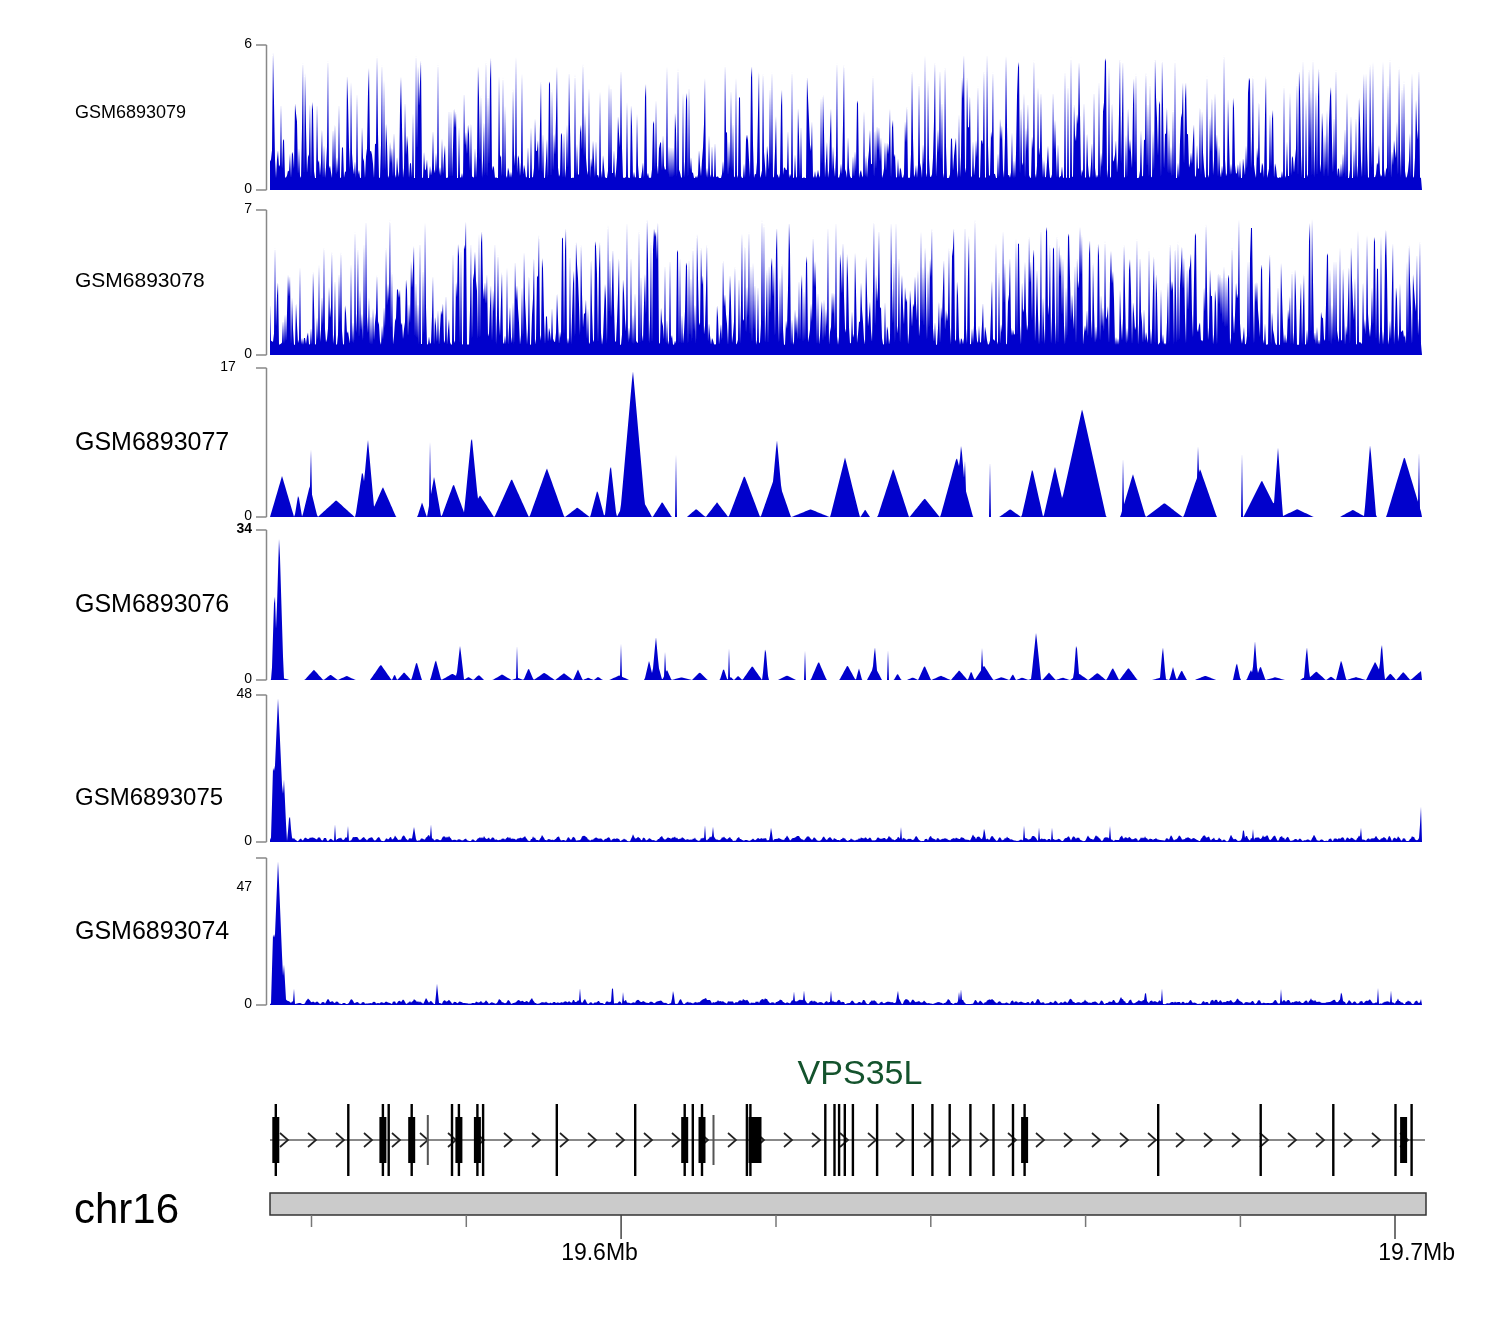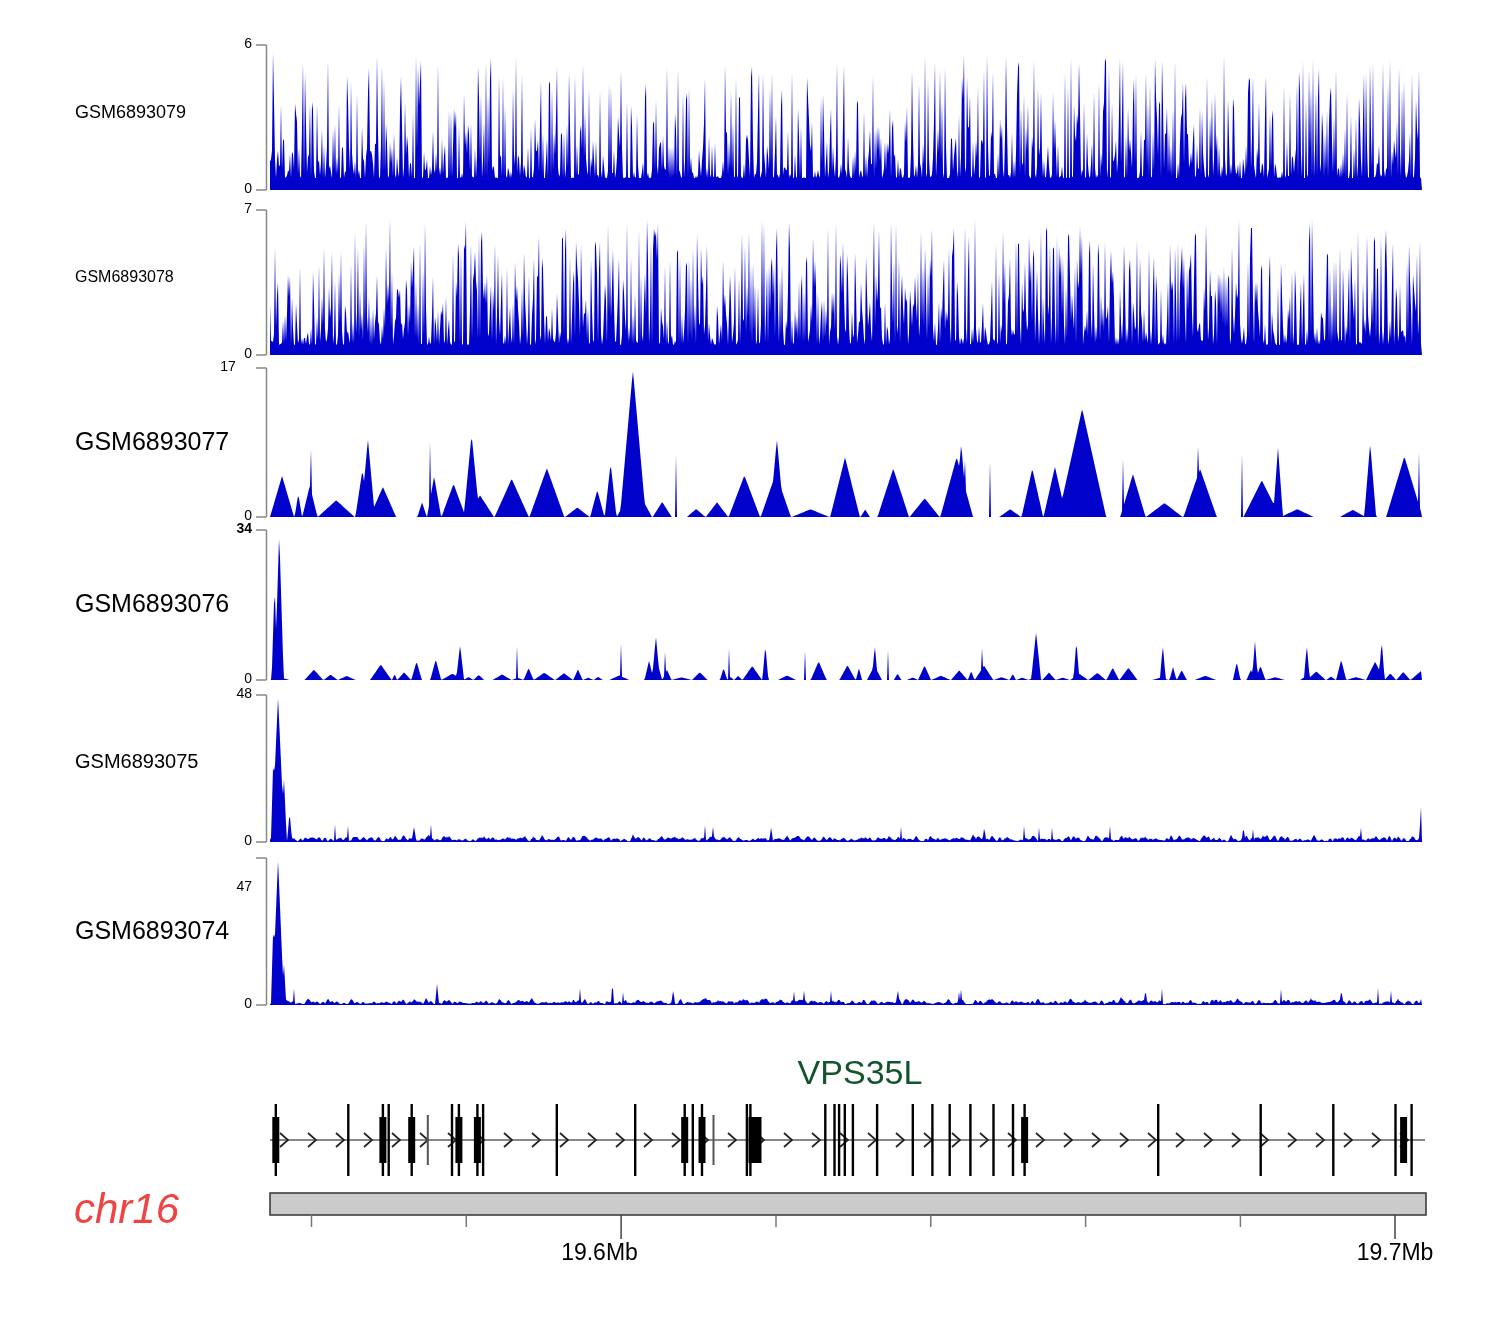--- a/index.html
+++ b/index.html
@@ -2,21 +2,21 @@
 <html><head>
 <meta charset="utf-8">
 <style>
   html,body{margin:0;padding:0;background:#ffffff;}
   #app{position:relative;width:1500px;height:1320px;background:#ffffff;
        font-family:"Liberation Sans",sans-serif;overflow:hidden;}
   #plot{position:absolute;left:0;top:0;}
   .lbl{position:absolute;color:#000;white-space:nowrap;line-height:1.1;}
   #gene-name{position:absolute;left:860px;top:1054px;transform:translateX(-50%);
              font-size:34px;color:#14532d;white-space:nowrap;}
-  #chr-label{position:absolute;left:74px;top:1186px;font-size:42px;color:#ef4444;white-space:nowrap;font-style:italic;}
+  #chr-label{position:absolute;left:74px;top:1186px;font-size:42px;color:#000000;white-space:nowrap;}
 </style>
 </head>
 <body>
 
 <div id="app">
   <svg id="plot" width="1500" height="1320">
       <path d="M266.5 45 V 190 M256 45 H 266.5 M256 190 H 266.5" stroke="#888888" stroke-width="1.5" fill="none"></path>
       <path d="M270 190L270 161.5L271 159.6L272 150.2L273 52.2L274 101.8L275 158.8L276 178.0L277 159.6L278 150.3L279 166.8L280 164.4L281 103.7L282 168.9L283 140.8L284 138.9L285 177.6L286 177.4L287 175.5L288 170.4L289 171.4L290 153.6L291 177.8L292 151.7L293 154.3L294 169.0L295 103.5L296 113.3L297 121.8L298 174.1L299 148.1L300 176.1L301 178.1L302 127.7L303 62.3L304 174.8L305 73.1L306 127.1L307 172.9L308 157.1L309 154.3L310 103.2L311 177.7L312 102.1L313 109.7L314 171.0L315 178.1L316 178.0L317 104.3L318 162.8L319 160.0L320 175.6L321 162.4L322 129.0L323 178.0L324 145.0L325 178.1L326 167.2L327 146.4L328 59.9L329 168.4L330 165.5L331 172.6L332 178.1L333 129.2L334 168.9L335 123.8L336 174.7L337 156.9L338 172.9L339 104.0L340 177.6L341 177.9L342 147.1L343 148.0L344 177.8L345 171.8L346 171.4L347 76.0L348 101.2L349 147.1L350 169.5L351 82.0L352 153.0L353 167.9L354 174.5L355 161.2L356 178.1L357 93.4L358 174.7L359 169.7L360 177.8L361 178.0L362 126.8L363 158.1L364 161.2L365 177.9L366 156.4L367 148.3L368 92.4L369 68.0L370 151.6L371 150.8L372 154.7L373 163.8L374 178.0L375 143.8L376 143.9L377 55.8L378 133.6L379 177.8L380 177.8L381 144.5L382 64.2L383 173.1L384 79.8L385 171.5L386 123.5L387 143.4L388 178.0L389 175.2L390 141.8L391 163.3L392 147.4L393 176.7L394 132.2L395 174.2L396 178.0L397 157.0L398 171.2L399 177.3L400 110.6L401 76.7L402 125.7L403 178.1L404 168.0L405 101.9L406 155.2L407 135.5L408 147.3L409 178.1L410 163.0L411 163.4L412 177.5L413 112.9L414 178.1L415 178.0L416 55.1L417 149.6L418 66.5L419 106.0L420 82.0L421 60.6L422 178.1L423 177.5L424 151.8L425 170.4L426 169.1L427 159.3L428 178.1L429 178.1L430 165.8L431 175.6L432 169.1L433 130.6L434 169.3L435 173.3L436 152.8L437 171.7L438 63.1L439 174.8L440 167.1L441 176.3L442 138.4L443 174.1L444 156.0L445 145.1L446 178.1L447 177.8L448 177.5L449 109.2L450 177.8L451 110.5L452 177.2L453 146.8L454 108.3L455 128.1L456 111.6L457 178.0L458 178.0L459 127.0L460 176.8L461 177.9L462 173.1L463 178.0L464 92.6L465 145.7L466 131.7L467 154.2L468 124.5L469 134.3L470 171.1L471 122.8L472 176.6L473 177.0L474 177.8L475 147.8L476 178.1L477 155.9L478 66.4L479 97.7L480 160.7L481 94.7L482 178.1L483 159.8L484 121.9L485 176.1L486 60.4L487 177.8L488 95.0L489 165.0L490 79.4L491 57.7L492 170.8L493 165.8L494 167.8L495 178.0L496 177.3L497 178.0L498 178.0L499 76.1L500 157.4L501 155.0L502 176.5L503 77.0L504 178.0L505 105.7L506 175.6L507 178.1L508 167.4L509 171.2L510 177.7L511 171.7L512 177.8L513 88.6L514 154.0L515 165.9L516 56.7L517 172.9L518 155.2L519 158.2L520 175.9L521 162.2L522 73.4L523 174.7L524 164.8L525 169.7L526 177.8L527 176.4L528 146.7L529 178.1L530 178.0L531 127.6L532 177.6L533 176.9L534 168.1L535 118.6L536 151.2L537 150.6L538 139.9L539 171.4L540 124.2L541 80.9L542 173.7L543 133.6L544 178.0L545 177.8L546 160.4L547 138.8L548 178.0L549 81.5L550 84.1L551 177.8L552 88.6L553 171.1L554 133.4L555 155.1L556 118.4L557 66.4L558 167.3L559 176.7L560 174.0L561 132.8L562 134.9L563 178.1L564 132.2L565 177.9L566 168.4L567 124.4L568 168.2L569 72.1L570 127.6L571 177.9L572 178.0L573 177.5L574 178.1L575 74.1L576 176.1L577 144.0L578 175.0L579 173.9L580 132.6L581 124.7L582 149.9L583 63.5L584 157.2L585 112.7L586 157.7L587 170.6L588 175.1L589 87.7L590 178.0L591 157.9L592 167.5L593 140.5L594 159.8L595 177.2L596 140.8L597 175.4L598 174.7L599 178.0L600 91.6L601 170.2L602 178.0L603 155.1L604 166.9L605 177.1L606 178.1L607 178.1L608 170.7L609 83.7L610 169.0L611 86.1L612 173.1L613 172.9L614 150.1L615 178.1L616 171.8L617 157.2L618 116.2L619 134.1L620 147.5L621 70.0L622 147.7L623 177.5L624 178.0L625 177.8L626 176.8L627 101.9L628 177.6L629 177.8L630 178.0L631 105.5L632 126.4L633 178.1L634 171.8L635 178.1L636 176.6L637 113.9L638 165.1L639 178.1L640 178.1L641 178.1L642 171.4L643 162.5L644 178.1L645 97.2L646 84.1L647 176.3L648 172.8L649 177.9L650 177.6L651 178.1L652 169.2L653 124.1L654 120.9L655 170.4L656 99.9L657 165.2L658 174.4L659 148.5L660 143.6L661 141.8L662 170.5L663 135.0L664 165.7L665 169.9L666 168.8L667 66.5L668 174.5L669 146.3L670 178.0L671 146.5L672 177.8L673 147.1L674 176.7L675 113.1L676 130.0L677 177.1L678 67.9L679 169.4L680 172.4L681 176.9L682 178.1L683 93.0L684 177.8L685 161.2L686 100.2L687 92.9L688 177.7L689 85.9L690 170.2L691 156.9L692 172.6L693 172.8L694 178.0L695 178.1L696 175.9L697 178.1L698 174.8L699 149.9L700 165.6L701 176.2L702 160.4L703 147.8L704 123.9L705 78.0L706 177.2L707 167.8L708 177.9L709 135.6L710 174.3L711 177.6L712 145.5L713 175.9L714 177.6L715 142.6L716 177.2L717 176.4L718 176.5L719 178.1L720 178.0L721 178.1L722 173.9L723 160.9L724 173.8L725 65.0L726 131.8L727 132.9L728 175.2L729 140.9L730 168.9L731 89.9L732 170.7L733 122.4L734 177.4L735 176.3L736 77.7L737 175.1L738 178.0L739 98.1L740 97.0L741 176.0L742 178.1L743 177.7L744 163.6L745 178.1L746 139.8L747 134.5L748 140.4L749 160.1L750 176.9L751 77.8L752 66.4L753 143.9L754 177.9L755 173.7L756 174.4L757 162.0L758 112.9L759 71.8L760 178.1L761 175.5L762 170.6L763 73.3L764 151.7L765 165.4L766 177.7L767 145.5L768 155.5L769 169.7L770 87.8L771 165.7L772 71.8L773 177.7L774 176.4L775 150.9L776 115.9L777 174.0L778 175.5L779 178.1L780 173.2L781 106.0L782 89.8L783 175.1L784 167.6L785 167.8L786 170.2L787 169.6L788 130.4L789 177.9L790 173.8L791 176.6L792 71.2L793 177.6L794 178.1L795 154.3L796 176.6L797 178.1L798 108.3L799 136.9L800 177.6L801 125.7L802 178.1L803 178.0L804 177.3L805 178.1L806 178.1L807 77.1L808 97.7L809 120.0L810 144.6L811 151.3L812 121.3L813 175.9L814 178.1L815 170.9L816 177.9L817 175.5L818 169.7L819 175.3L820 177.8L821 97.6L822 164.5L823 94.2L824 131.7L825 177.7L826 160.9L827 141.6L828 178.1L829 170.5L830 135.0L831 108.6L832 171.4L833 146.6L834 167.3L835 176.9L836 155.0L837 62.5L838 177.0L839 178.0L840 173.7L841 163.6L842 174.6L843 124.3L844 64.3L845 168.9L846 171.9L847 177.9L848 136.5L849 167.8L850 176.1L851 177.9L852 178.1L853 155.9L854 177.1L855 151.1L856 171.8L857 100.6L858 103.7L859 177.9L860 172.5L861 170.0L862 175.5L863 177.6L864 111.1L865 176.9L866 155.5L867 178.0L868 161.2L869 150.6L870 129.6L871 163.7L872 164.3L873 75.3L874 177.7L875 129.7L876 168.9L877 125.7L878 150.9L879 126.7L880 161.7L881 137.0L882 178.1L883 174.8L884 168.4L885 141.5L886 171.1L887 142.3L888 154.3L889 143.2L890 108.8L891 178.1L892 127.4L893 119.9L894 157.2L895 153.7L896 177.3L897 177.6L898 158.6L899 177.5L900 167.5L901 169.7L902 177.0L903 178.0L904 173.9L905 121.3L906 142.7L907 106.3L908 177.9L909 177.6L910 178.1L911 153.7L912 70.7L913 137.8L914 177.3L915 174.0L916 165.0L917 178.0L918 164.4L919 82.9L920 162.8L921 168.1L922 178.0L923 144.0L924 165.0L925 55.5L926 172.8L927 177.5L928 79.3L929 158.5L930 176.6L931 177.1L932 174.3L933 157.4L934 121.2L935 61.9L936 177.1L937 153.5L938 129.1L939 152.5L940 69.8L941 160.6L942 101.7L943 172.8L944 178.0L945 66.2L946 146.6L947 177.9L948 178.0L949 177.7L950 174.2L951 138.2L952 139.0L953 171.0L954 156.1L955 145.8L956 137.8L957 170.0L958 178.0L959 114.2L960 177.6L961 156.6L962 77.2L963 98.8L964 55.0L965 167.4L966 173.1L967 77.1L968 127.5L969 126.9L970 95.4L971 177.4L972 175.8L973 141.0L974 175.5L975 165.8L976 139.9L977 157.7L978 85.7L979 177.1L980 178.1L981 141.5L982 139.7L983 144.6L984 70.2L985 177.2L986 177.7L987 54.3L988 145.3L989 176.0L990 174.9L991 131.2L992 137.9L993 71.5L994 173.8L995 174.0L996 178.0L997 178.1L998 153.3L999 177.7L1000 118.8L1001 139.5L1002 124.9L1003 170.1L1004 177.7L1005 137.9L1006 55.9L1007 126.2L1008 175.2L1009 175.1L1010 177.7L1011 172.3L1012 132.4L1013 178.1L1014 160.3L1015 177.9L1016 154.0L1017 96.2L1018 67.6L1019 62.0L1020 174.7L1021 107.4L1022 162.3L1023 165.5L1024 93.2L1025 177.9L1026 127.7L1027 151.3L1028 103.2L1029 174.9L1030 177.4L1031 178.0L1032 136.5L1033 148.9L1034 59.3L1035 173.4L1036 177.9L1037 165.6L1038 87.3L1039 155.6L1040 147.3L1041 92.5L1042 156.6L1043 178.1L1044 159.8L1045 177.4L1046 176.8L1047 162.1L1048 145.7L1049 166.5L1050 177.5L1051 178.1L1052 174.2L1053 92.1L1054 150.3L1055 119.7L1056 152.9L1057 178.0L1058 143.7L1059 178.1L1060 176.4L1061 176.0L1062 166.3L1063 177.5L1064 178.0L1065 71.1L1066 177.5L1067 177.9L1068 85.8L1069 177.8L1070 177.9L1071 56.4L1072 177.0L1073 176.6L1074 103.9L1075 135.0L1076 141.3L1077 114.0L1078 124.2L1079 62.3L1080 113.5L1081 176.7L1082 169.6L1083 173.1L1084 101.7L1085 176.9L1086 178.1L1087 133.3L1088 164.8L1089 176.0L1090 178.1L1091 164.1L1092 143.0L1093 178.0L1094 91.0L1095 167.8L1096 178.1L1097 174.5L1098 177.6L1099 81.5L1100 177.7L1101 152.7L1102 166.9L1103 111.7L1104 102.2L1105 58.3L1106 61.8L1107 178.1L1108 169.0L1109 66.7L1110 176.6L1111 178.1L1112 102.3L1113 161.7L1114 160.1L1115 154.8L1116 139.9L1117 172.9L1118 158.7L1119 113.4L1120 57.9L1121 164.3L1122 114.4L1123 61.4L1124 177.8L1125 176.8L1126 134.8L1127 178.1L1128 107.6L1129 151.4L1130 139.0L1131 152.7L1132 168.2L1133 104.6L1134 78.6L1135 164.2L1136 72.9L1137 178.1L1138 178.1L1139 177.6L1140 170.8L1141 130.2L1142 175.8L1143 176.4L1144 139.4L1145 140.3L1146 72.3L1147 167.3L1148 103.1L1149 178.1L1150 83.0L1151 177.4L1152 176.5L1153 130.7L1154 171.6L1155 58.3L1156 97.0L1157 118.3L1158 156.0L1159 104.8L1160 100.9L1161 178.1L1162 59.9L1163 104.9L1164 169.0L1165 133.4L1166 133.9L1167 107.3L1168 174.3L1169 128.1L1170 173.9L1171 146.1L1172 176.7L1173 109.2L1174 176.5L1175 59.4L1176 178.0L1177 177.9L1178 162.5L1179 177.8L1180 141.3L1181 118.0L1182 113.1L1183 82.5L1184 164.3L1185 99.3L1186 82.6L1187 134.3L1188 133.9L1189 167.8L1190 163.3L1191 152.5L1192 164.1L1193 139.6L1194 124.4L1195 177.2L1196 175.2L1197 144.4L1198 169.3L1199 167.8L1200 106.3L1201 175.6L1202 111.0L1203 152.6L1204 167.1L1205 177.0L1206 177.8L1207 75.3L1208 177.8L1209 174.5L1210 116.8L1211 152.3L1212 97.2L1213 175.2L1214 160.0L1215 92.7L1216 151.9L1217 134.3L1218 176.4L1219 145.4L1220 172.1L1221 177.5L1222 165.5L1223 173.7L1224 54.6L1225 159.0L1226 176.3L1227 172.9L1228 98.3L1229 140.2L1230 175.1L1231 163.8L1232 174.7L1233 97.8L1234 108.3L1235 164.9L1236 173.8L1237 173.1L1238 164.0L1239 177.9L1240 160.5L1241 178.0L1242 178.0L1243 158.3L1244 167.0L1245 175.2L1246 145.5L1247 169.1L1248 92.9L1249 77.8L1250 81.1L1251 168.7L1252 136.0L1253 75.4L1254 164.3L1255 172.9L1256 178.1L1257 147.7L1258 158.8L1259 101.0L1260 172.1L1261 173.4L1262 162.7L1263 165.8L1264 178.1L1265 115.4L1266 75.8L1267 178.1L1268 174.0L1269 168.4L1270 113.3L1271 167.0L1272 118.8L1273 110.0L1274 178.0L1275 163.3L1276 167.7L1277 177.0L1278 177.9L1279 177.7L1280 177.1L1281 178.0L1282 170.9L1283 177.7L1284 85.7L1285 178.1L1286 175.2L1287 141.2L1288 175.9L1289 176.0L1290 92.6L1291 175.4L1292 156.0L1293 157.9L1294 172.6L1295 159.3L1296 148.8L1297 83.2L1298 176.4L1299 71.2L1300 92.1L1301 154.8L1302 178.1L1303 60.0L1304 178.1L1305 178.1L1306 98.7L1307 176.9L1308 174.3L1309 68.4L1310 149.6L1311 87.7L1312 177.4L1313 59.3L1314 177.7L1315 149.3L1316 89.8L1317 176.6L1318 97.3L1319 68.3L1320 172.4L1321 163.7L1322 112.2L1323 132.6L1324 176.7L1325 134.0L1326 170.7L1327 109.9L1328 177.6L1329 123.6L1330 96.3L1331 87.0L1332 141.5L1333 172.9L1334 116.7L1335 167.1L1336 68.7L1337 176.5L1338 168.2L1339 169.1L1340 177.8L1341 163.3L1342 177.2L1343 153.3L1344 174.8L1345 128.6L1346 178.1L1347 92.7L1348 178.1L1349 178.1L1350 169.6L1351 115.5L1352 178.1L1353 178.1L1354 148.6L1355 178.1L1356 117.0L1357 178.0L1358 165.0L1359 97.5L1360 123.7L1361 160.7L1362 177.2L1363 121.6L1364 73.8L1365 177.8L1366 73.3L1367 146.5L1368 177.5L1369 177.5L1370 63.9L1371 135.1L1372 168.3L1373 62.0L1374 177.1L1375 177.3L1376 174.1L1377 162.4L1378 165.0L1379 144.9L1380 173.2L1381 176.8L1382 174.8L1383 61.4L1384 169.5L1385 177.2L1386 169.8L1387 167.6L1388 84.0L1389 175.7L1390 58.0L1391 178.0L1392 151.3L1393 165.3L1394 139.9L1395 151.1L1396 158.4L1397 121.5L1398 175.8L1399 66.5L1400 149.5L1401 177.4L1402 87.4L1403 168.5L1404 80.5L1405 171.1L1406 178.0L1407 176.2L1408 170.9L1409 160.4L1410 133.1L1411 178.1L1412 73.3L1413 178.0L1414 176.3L1415 157.6L1416 99.5L1417 129.5L1418 139.8L1419 69.8L1420 177.4L1421 178.0L1422 190Z" fill="#0101CC" stroke="none"></path>
       <path d="M266.5 210 V 355 M256 210 H 266.5 M256 355 H 266.5" stroke="#888888" stroke-width="1.5" fill="none"></path>
       <path d="M270 355L270 304.3L271 340.8L272 341.2L273 342.0L274 333.5L275 247.2L276 326.6L277 295.8L278 282.3L279 344.8L280 344.2L281 343.8L282 342.6L283 321.0L284 343.4L285 314.3L286 341.3L287 313.0L288 274.7L289 297.1L290 276.2L291 344.3L292 297.4L293 328.8L294 344.8L295 344.7L296 303.1L297 324.7L298 342.9L299 339.6L300 267.0L301 344.2L302 338.0L303 344.7L304 338.1L305 338.0L306 343.9L307 336.3L308 332.6L309 344.0L310 344.8L311 327.9L312 344.7L313 271.4L314 304.7L315 344.7L316 344.0L317 317.5L318 339.7L319 264.6L320 342.1L321 329.3L322 296.4L323 325.6L324 247.1L325 329.0L326 342.3L327 339.1L328 328.2L329 287.0L330 317.9L331 306.9L332 251.6L333 344.0L334 334.5L335 280.0L336 344.2L337 344.7L338 334.8L339 273.5L340 323.1L341 252.0L342 330.8L343 344.0L344 344.8L345 305.3L346 313.3L347 333.6L348 331.2L349 338.0L350 343.6L351 263.8L352 342.8L353 322.2L354 343.6L355 231.3L356 333.3L357 312.9L358 247.9L359 337.2L360 289.7L361 330.3L362 313.5L363 340.6L364 243.7L365 328.2L366 219.9L367 316.6L368 333.3L369 297.2L370 344.4L371 315.8L372 344.7L373 308.0L374 340.3L375 322.3L376 312.7L377 274.9L378 321.3L379 324.7L380 341.4L381 344.8L382 325.6L383 339.4L384 307.1L385 328.3L386 247.3L387 305.2L388 283.7L389 300.7L390 218.9L391 328.5L392 271.6L393 344.5L394 336.0L395 321.0L396 317.9L397 288.9L398 290.1L399 297.9L400 289.6L401 325.2L402 322.5L403 339.0L404 328.9L405 322.0L406 279.3L407 290.0L408 336.1L409 303.7L410 323.5L411 260.9L412 287.9L413 267.5L414 245.9L415 337.1L416 281.9L417 338.7L418 303.6L419 344.7L420 241.4L421 344.1L422 344.0L423 269.9L424 335.8L425 222.6L426 307.2L427 344.5L428 344.3L429 336.4L430 344.0L431 342.4L432 316.0L433 275.9L434 344.8L435 316.9L436 325.8L437 342.1L438 310.1L439 344.8L440 328.4L441 310.6L442 315.0L443 303.3L444 343.3L445 340.2L446 295.1L447 344.8L448 330.7L449 319.1L450 341.9L451 344.5L452 344.4L453 253.1L454 340.5L455 342.9L456 281.8L457 297.4L458 243.9L459 256.4L460 344.5L461 249.9L462 344.8L463 343.9L464 244.8L465 249.4L466 221.5L467 344.6L468 344.5L469 344.6L470 310.2L471 243.0L472 338.9L473 280.2L474 272.9L475 251.7L476 280.7L477 291.1L478 339.6L479 233.8L480 339.1L481 243.0L482 231.5L483 288.0L484 299.8L485 282.1L486 304.0L487 274.0L488 336.4L489 333.2L490 305.8L491 285.3L492 341.1L493 290.0L494 311.9L495 243.1L496 344.6L497 314.4L498 254.5L499 318.4L500 336.1L501 300.3L502 272.0L503 341.9L504 344.3L505 335.4L506 344.2L507 267.5L508 344.8L509 327.2L510 306.7L511 336.8L512 343.3L513 302.1L514 344.8L515 261.6L516 300.5L517 285.2L518 308.5L519 322.7L520 344.7L521 335.1L522 287.6L523 337.4L524 252.3L525 298.5L526 320.4L527 344.6L528 328.8L529 275.2L530 344.5L531 344.8L532 314.9L533 298.6L534 257.4L535 344.5L536 339.1L537 275.5L538 277.2L539 235.1L540 334.9L541 340.7L542 257.9L543 268.4L544 315.6L545 343.9L546 316.1L547 317.1L548 341.7L549 327.7L550 332.6L551 340.9L552 307.7L553 338.5L554 341.2L555 342.3L556 332.8L557 293.2L558 319.4L559 343.8L560 331.5L561 338.0L562 237.5L563 238.7L564 335.7L565 250.7L566 228.2L567 343.9L568 337.8L569 343.7L570 255.0L571 344.4L572 316.1L573 283.4L574 270.7L575 337.4L576 242.0L577 263.9L578 278.5L579 304.4L580 335.5L581 244.6L582 294.0L583 327.5L584 313.0L585 314.0L586 299.3L587 339.5L588 308.6L589 344.3L590 342.1L591 258.7L592 310.0L593 339.7L594 342.2L595 241.3L596 246.5L597 274.4L598 343.0L599 268.7L600 242.1L601 332.8L602 344.7L603 337.3L604 311.4L605 284.1L606 300.3L607 343.7L608 224.9L609 312.5L610 258.8L611 318.1L612 286.0L613 249.2L614 305.7L615 340.8L616 342.2L617 321.0L618 293.0L619 257.7L620 344.8L621 344.8L622 334.4L623 279.3L624 293.3L625 318.8L626 331.4L627 222.2L628 342.4L629 326.9L630 340.3L631 256.6L632 344.1L633 314.5L634 344.4L635 292.6L636 340.4L637 342.4L638 342.7L639 229.5L640 344.1L641 275.5L642 335.1L643 341.5L644 303.2L645 273.5L646 314.9L647 219.2L648 260.5L649 343.5L650 319.2L651 240.8L652 343.9L653 249.7L654 228.8L655 236.9L656 231.7L657 259.9L658 222.0L659 343.9L660 342.4L661 307.5L662 321.6L663 326.2L664 339.5L665 264.9L666 344.1L667 319.8L668 344.7L669 340.4L670 259.5L671 338.5L672 335.1L673 344.6L674 344.8L675 340.4L676 343.5L677 252.5L678 250.0L679 344.7L680 256.4L681 344.3L682 315.1L683 343.4L684 332.6L685 311.1L686 262.4L687 266.1L688 344.6L689 258.3L690 336.5L691 276.8L692 342.2L693 247.2L694 331.5L695 304.3L696 343.9L697 234.0L698 278.1L699 322.3L700 325.4L701 247.2L702 285.1L703 275.3L704 334.6L705 325.5L706 290.1L707 244.3L708 341.6L709 323.3L710 335.4L711 344.5L712 338.1L713 340.3L714 344.0L715 344.7L716 344.0L717 305.3L718 317.5L719 344.6L720 334.1L721 324.0L722 340.6L723 259.7L724 306.8L725 294.2L726 314.3L727 323.9L728 344.7L729 313.2L730 274.9L731 302.5L732 343.0L733 335.1L734 321.6L735 266.3L736 344.5L737 343.2L738 339.4L739 277.8L740 343.9L741 304.7L742 233.4L743 320.9L744 319.1L745 244.9L746 333.0L747 286.1L748 317.8L749 231.2L750 335.4L751 265.2L752 343.1L753 262.4L754 330.0L755 284.0L756 344.8L757 340.0L758 286.3L759 343.4L760 342.0L761 323.7L762 219.2L763 324.3L764 223.3L765 342.8L766 313.9L767 268.9L768 344.3L769 264.9L770 312.9L771 266.8L772 257.4L773 296.7L774 266.3L775 337.3L776 250.6L777 227.8L778 308.3L779 342.5L780 276.9L781 335.0L782 262.9L783 328.7L784 344.8L785 344.7L786 320.6L787 329.1L788 289.4L789 222.5L790 250.7L791 344.2L792 319.1L793 344.7L794 341.5L795 309.0L796 333.5L797 316.0L798 339.5L799 279.9L800 340.2L801 289.8L802 274.7L803 342.4L804 290.6L805 341.1L806 263.4L807 256.2L808 342.2L809 336.8L810 329.3L811 303.5L812 322.3L813 236.9L814 287.0L815 261.1L816 288.2L817 344.5L818 292.0L819 344.6L820 335.4L821 313.4L822 301.0L823 341.1L824 299.3L825 337.6L826 308.7L827 326.8L828 226.7L829 344.8L830 332.0L831 326.7L832 291.9L833 314.3L834 292.6L835 330.7L836 221.9L837 336.1L838 344.8L839 337.1L840 254.0L841 265.5L842 293.9L843 242.6L844 296.0L845 328.6L846 332.7L847 254.0L848 277.8L849 327.3L850 343.4L851 342.7L852 311.2L853 337.7L854 333.7L855 252.7L856 291.5L857 343.1L858 334.3L859 321.9L860 321.6L861 282.5L862 309.1L863 321.9L864 339.3L865 344.4L866 256.2L867 293.2L868 326.6L869 315.2L870 301.4L871 330.8L872 341.7L873 290.5L874 221.0L875 325.9L876 274.5L877 301.7L878 287.5L879 230.1L880 308.5L881 307.0L882 338.1L883 343.9L884 344.7L885 301.6L886 344.7L887 326.3L888 330.8L889 344.5L890 338.3L891 222.6L892 287.4L893 324.1L894 260.7L895 343.4L896 221.9L897 333.4L898 325.7L899 256.9L900 343.4L901 299.5L902 274.9L903 307.8L904 324.6L905 287.1L906 302.3L907 297.9L908 344.4L909 333.0L910 290.1L911 305.4L912 326.7L913 303.5L914 307.3L915 276.3L916 303.3L917 321.1L918 270.0L919 336.4L920 324.0L921 231.6L922 322.8L923 266.8L924 327.1L925 247.5L926 295.8L927 339.7L928 269.9L929 328.3L930 258.5L931 277.3L932 227.9L933 327.9L934 341.7L935 322.0L936 344.8L937 344.7L938 328.1L939 301.4L940 343.3L941 306.8L942 319.3L943 287.9L944 259.9L945 330.1L946 309.4L947 321.5L948 312.8L949 247.4L950 327.2L951 344.7L952 256.6L953 248.1L954 228.5L955 339.1L956 341.5L957 281.2L958 296.1L959 337.0L960 344.8L961 338.2L962 339.5L963 344.2L964 337.9L965 225.0L966 328.5L967 344.1L968 272.2L969 235.8L970 343.9L971 344.3L972 328.2L973 343.1L974 325.6L975 219.0L976 328.5L977 340.7L978 343.1L979 325.5L980 342.8L981 342.1L982 324.5L983 302.7L984 341.5L985 326.5L986 332.2L987 340.2L988 344.8L989 343.9L990 340.6L991 312.6L992 280.3L993 339.5L994 339.6L995 341.2L996 243.0L997 344.4L998 341.2L999 270.9L1000 344.1L1001 323.9L1002 332.4L1003 230.9L1004 303.5L1005 262.2L1006 344.5L1007 343.4L1008 302.1L1009 294.5L1010 257.4L1011 327.5L1012 335.8L1013 329.6L1014 335.0L1015 333.5L1016 238.6L1017 337.0L1018 243.5L1019 244.0L1020 325.5L1021 344.7L1022 282.1L1023 312.4L1024 308.8L1025 261.8L1026 311.3L1027 330.7L1028 324.7L1029 236.2L1030 282.9L1031 261.0L1032 321.7L1033 257.9L1034 249.3L1035 341.6L1036 312.1L1037 269.6L1038 314.3L1039 344.6L1040 318.7L1041 229.2L1042 343.1L1043 297.0L1044 328.3L1045 344.1L1046 231.8L1047 227.0L1048 315.4L1049 304.9L1050 243.8L1051 344.1L1052 316.5L1053 247.2L1054 249.2L1055 322.0L1056 344.7L1057 235.0L1058 344.7L1059 244.9L1060 277.0L1061 254.1L1062 315.2L1063 257.7L1064 324.9L1065 344.7L1066 286.2L1067 339.4L1068 237.0L1069 233.4L1070 277.8L1071 320.9L1072 294.3L1073 315.4L1074 329.5L1075 265.0L1076 344.4L1077 258.0L1078 288.4L1079 280.8L1080 226.7L1081 275.2L1082 234.5L1083 344.8L1084 333.3L1085 325.2L1086 331.4L1087 309.7L1088 336.7L1089 254.0L1090 240.5L1091 319.3L1092 338.8L1093 262.1L1094 309.0L1095 342.7L1096 325.9L1097 340.2L1098 243.7L1099 256.0L1100 341.3L1101 294.7L1102 326.7L1103 307.3L1104 331.7L1105 240.7L1106 319.4L1107 316.0L1108 306.1L1109 343.3L1110 279.6L1111 250.7L1112 283.4L1113 270.9L1114 299.6L1115 344.7L1116 336.9L1117 344.7L1118 338.3L1119 344.7L1120 289.1L1121 323.0L1122 340.6L1123 317.9L1124 244.6L1125 291.6L1126 343.6L1127 327.7L1128 342.0L1129 270.5L1130 259.0L1131 291.8L1132 344.4L1133 302.3L1134 313.9L1135 330.2L1136 326.3L1137 238.1L1138 344.7L1139 323.6L1140 256.4L1141 311.4L1142 322.3L1143 343.0L1144 308.5L1145 340.9L1146 332.1L1147 337.9L1148 343.1L1149 247.8L1150 328.1L1151 344.7L1152 330.6L1153 287.3L1154 256.0L1155 344.7L1156 273.9L1157 294.0L1158 344.8L1159 343.6L1160 342.2L1161 288.7L1162 343.1L1163 334.1L1164 344.5L1165 342.7L1166 344.7L1167 322.0L1168 281.3L1169 344.7L1170 243.5L1171 291.6L1172 281.1L1173 289.8L1174 344.8L1175 247.9L1176 295.9L1177 343.5L1178 240.9L1179 341.0L1180 285.2L1181 266.3L1182 246.4L1183 288.8L1184 256.9L1185 316.9L1186 343.5L1187 268.8L1188 310.2L1189 270.7L1190 265.4L1191 253.5L1192 313.4L1193 337.5L1194 279.2L1195 233.1L1196 236.1L1197 329.1L1198 332.3L1199 325.2L1200 322.4L1201 340.8L1202 339.9L1203 341.4L1204 286.8L1205 312.0L1206 223.9L1207 290.0L1208 339.9L1209 327.2L1210 269.1L1211 295.8L1212 296.3L1213 344.6L1214 334.3L1215 289.7L1216 302.0L1217 344.7L1218 272.5L1219 304.5L1220 273.7L1221 314.7L1222 276.8L1223 324.0L1224 266.1L1225 327.9L1226 276.2L1227 326.9L1228 278.9L1229 274.6L1230 344.7L1231 337.7L1232 247.1L1233 314.5L1234 333.9L1235 315.2L1236 282.6L1237 298.4L1238 293.6L1239 219.5L1240 322.9L1241 338.3L1242 343.8L1243 337.2L1244 326.8L1245 344.4L1246 343.7L1247 335.5L1248 260.4L1249 339.2L1250 258.8L1251 228.0L1252 228.1L1253 302.3L1254 343.9L1255 281.9L1256 302.2L1257 281.7L1258 309.9L1259 322.2L1260 337.3L1261 270.1L1262 264.6L1263 339.2L1264 343.7L1265 323.2L1266 344.8L1267 344.4L1268 344.2L1269 279.2L1270 254.2L1271 344.4L1272 312.3L1273 329.7L1274 334.9L1275 342.2L1276 344.8L1277 344.8L1278 285.9L1279 344.8L1280 344.7L1281 263.1L1282 295.1L1283 327.0L1284 343.5L1285 334.0L1286 343.4L1287 337.7L1288 309.3L1289 320.0L1290 296.0L1291 344.8L1292 271.1L1293 344.8L1294 332.3L1295 269.2L1296 297.3L1297 344.8L1298 344.8L1299 344.7L1300 307.2L1301 282.5L1302 344.4L1303 306.9L1304 273.7L1305 344.1L1306 344.8L1307 329.3L1308 343.3L1309 241.4L1310 222.9L1311 333.9L1312 219.1L1313 280.9L1314 340.8L1315 332.3L1316 344.0L1317 327.1L1318 344.4L1319 339.5L1320 344.7L1321 311.7L1322 317.5L1323 318.2L1324 339.0L1325 341.0L1326 304.5L1327 253.2L1328 255.8L1329 343.2L1330 268.8L1331 344.8L1332 304.7L1333 340.0L1334 260.5L1335 342.1L1336 260.5L1337 330.3L1338 337.5L1339 342.3L1340 247.3L1341 339.8L1342 340.7L1343 267.8L1344 310.1L1345 344.8L1346 325.8L1347 335.6L1348 303.0L1349 266.3L1350 344.8L1351 247.0L1352 280.1L1353 304.3L1354 320.6L1355 278.1L1356 343.8L1357 344.8L1358 230.5L1359 342.5L1360 342.0L1361 343.1L1362 344.1L1363 281.8L1364 329.9L1365 319.0L1366 334.5L1367 234.9L1368 313.8L1369 328.2L1370 337.0L1371 324.3L1372 287.2L1373 326.1L1374 237.0L1375 241.9L1376 340.1L1377 268.6L1378 269.1L1379 344.8L1380 331.4L1381 236.0L1382 329.5L1383 344.4L1384 331.3L1385 256.1L1386 229.6L1387 275.5L1388 344.7L1389 339.1L1390 320.6L1391 339.5L1392 283.3L1393 243.2L1394 344.6L1395 325.5L1396 287.2L1397 299.1L1398 341.8L1399 333.9L1400 283.2L1401 331.9L1402 331.2L1403 329.9L1404 337.5L1405 335.0L1406 343.5L1407 261.3L1408 334.8L1409 245.1L1410 280.5L1411 308.3L1412 344.3L1413 274.0L1414 288.9L1415 302.6L1416 311.8L1417 253.7L1418 335.6L1419 318.0L1420 240.6L1421 343.8L1422 355Z" fill="#0101CC" stroke="none"></path>
@@ -124,30 +124,30 @@
       <path d="M1085.6 1215 V 1227" stroke="#777777" stroke-width="1.5"></path>
       <path d="M1240.4 1215 V 1227" stroke="#777777" stroke-width="1.5"></path>
       <path d="M621.1 1215 V 1239" stroke="#444444" stroke-width="1.5"></path>
       <path d="M1395.0 1215 V 1239" stroke="#444444" stroke-width="1.5"></path>
     </svg>
   <div id="gene-name" class="lbl">VPS35L</div>
   <div id="chr-label" class="lbl">chr16</div>
 <div class="lbl" style="left: 75px; top: 102.5px; font-size: 18px;">GSM6893079</div>
     <div class="lbl" style="left: 204px; top: 36px; width: 48px; font-size: 14px; text-align: right;">6</div>
     <div class="lbl" style="left: 204px; top: 181px; width: 48px; font-size: 14px; text-align: right;">0</div>
-    <div class="lbl" style="left: 75px; top: 267.5px; font-size: 16px; text-align: center;">GSM6893078</div>
+    <div class="lbl" style="left: 75px; top: 267.5px; font-size: 21px; text-align: center;">GSM6893078</div>
     <div class="lbl" style="left: 204px; top: 201px; width: 48px; font-size: 14px; text-align: right;">7</div>
     <div class="lbl" style="left: 204px; top: 346px; width: 48px; font-size: 14px; text-align: right;">0</div>
     <div class="lbl" style="left: 75px; top: 427.5px; font-size: 25px;">GSM6893077</div>
     <div class="lbl" style="left: 204px; top: 359px; width: 48px; font-size: 14px; text-align: center;">17</div>
     <div class="lbl" style="left: 204px; top: 508px; width: 48px; font-size: 14px; text-align: right;">0</div>
     <div class="lbl" style="left: 75px; top: 590px; font-size: 25px;">GSM6893076</div>
     <div class="lbl" style="left: 204px; top: 521px; width: 48px; font-size: 14px; text-align: right; font-weight: bold;">34</div>
     <div class="lbl" style="left: 204px; top: 671px; width: 48px; font-size: 14px; text-align: right;">0</div>
-    <div class="lbl" style="left: 75px; top: 750px; font-size: 20px;">GSM6893075</div>
+    <div class="lbl" style="left: 75px; top: 784px; font-size: 24px;">GSM6893075</div>
     <div class="lbl" style="left: 204px; top: 686px; width: 48px; font-size: 14px; text-align: right;">48</div>
     <div class="lbl" style="left: 204px; top: 833px; width: 48px; font-size: 14px; text-align: right;">0</div>
     <div class="lbl" style="left: 75px; top: 916.5px; font-size: 25px;">GSM6893074</div>
     <div class="lbl" style="left: 204px; top: 849px; width: 48px; font-size: 14px; text-align: right; margin-top: 30px;">47</div>
     <div class="lbl" style="left: 204px; top: 996px; width: 48px; font-size: 14px; text-align: right;">0</div>
     <div class="lbl" style="left: 561.13px; top: 1240px; width: 120px; font-size: 23px; text-align: left;">19.6Mb</div>
-    <div class="lbl" style="left: 1335.04px; top: 1240px; width: 120px; font-size: 23px; text-align: center;">19.7Mb</div>
+    <div class="lbl" style="left: 1335.04px; top: 1240px; width: 120px; font-size: 23px; text-align: right;">19.7Mb</div>
   </div>
 
 </body></html>

